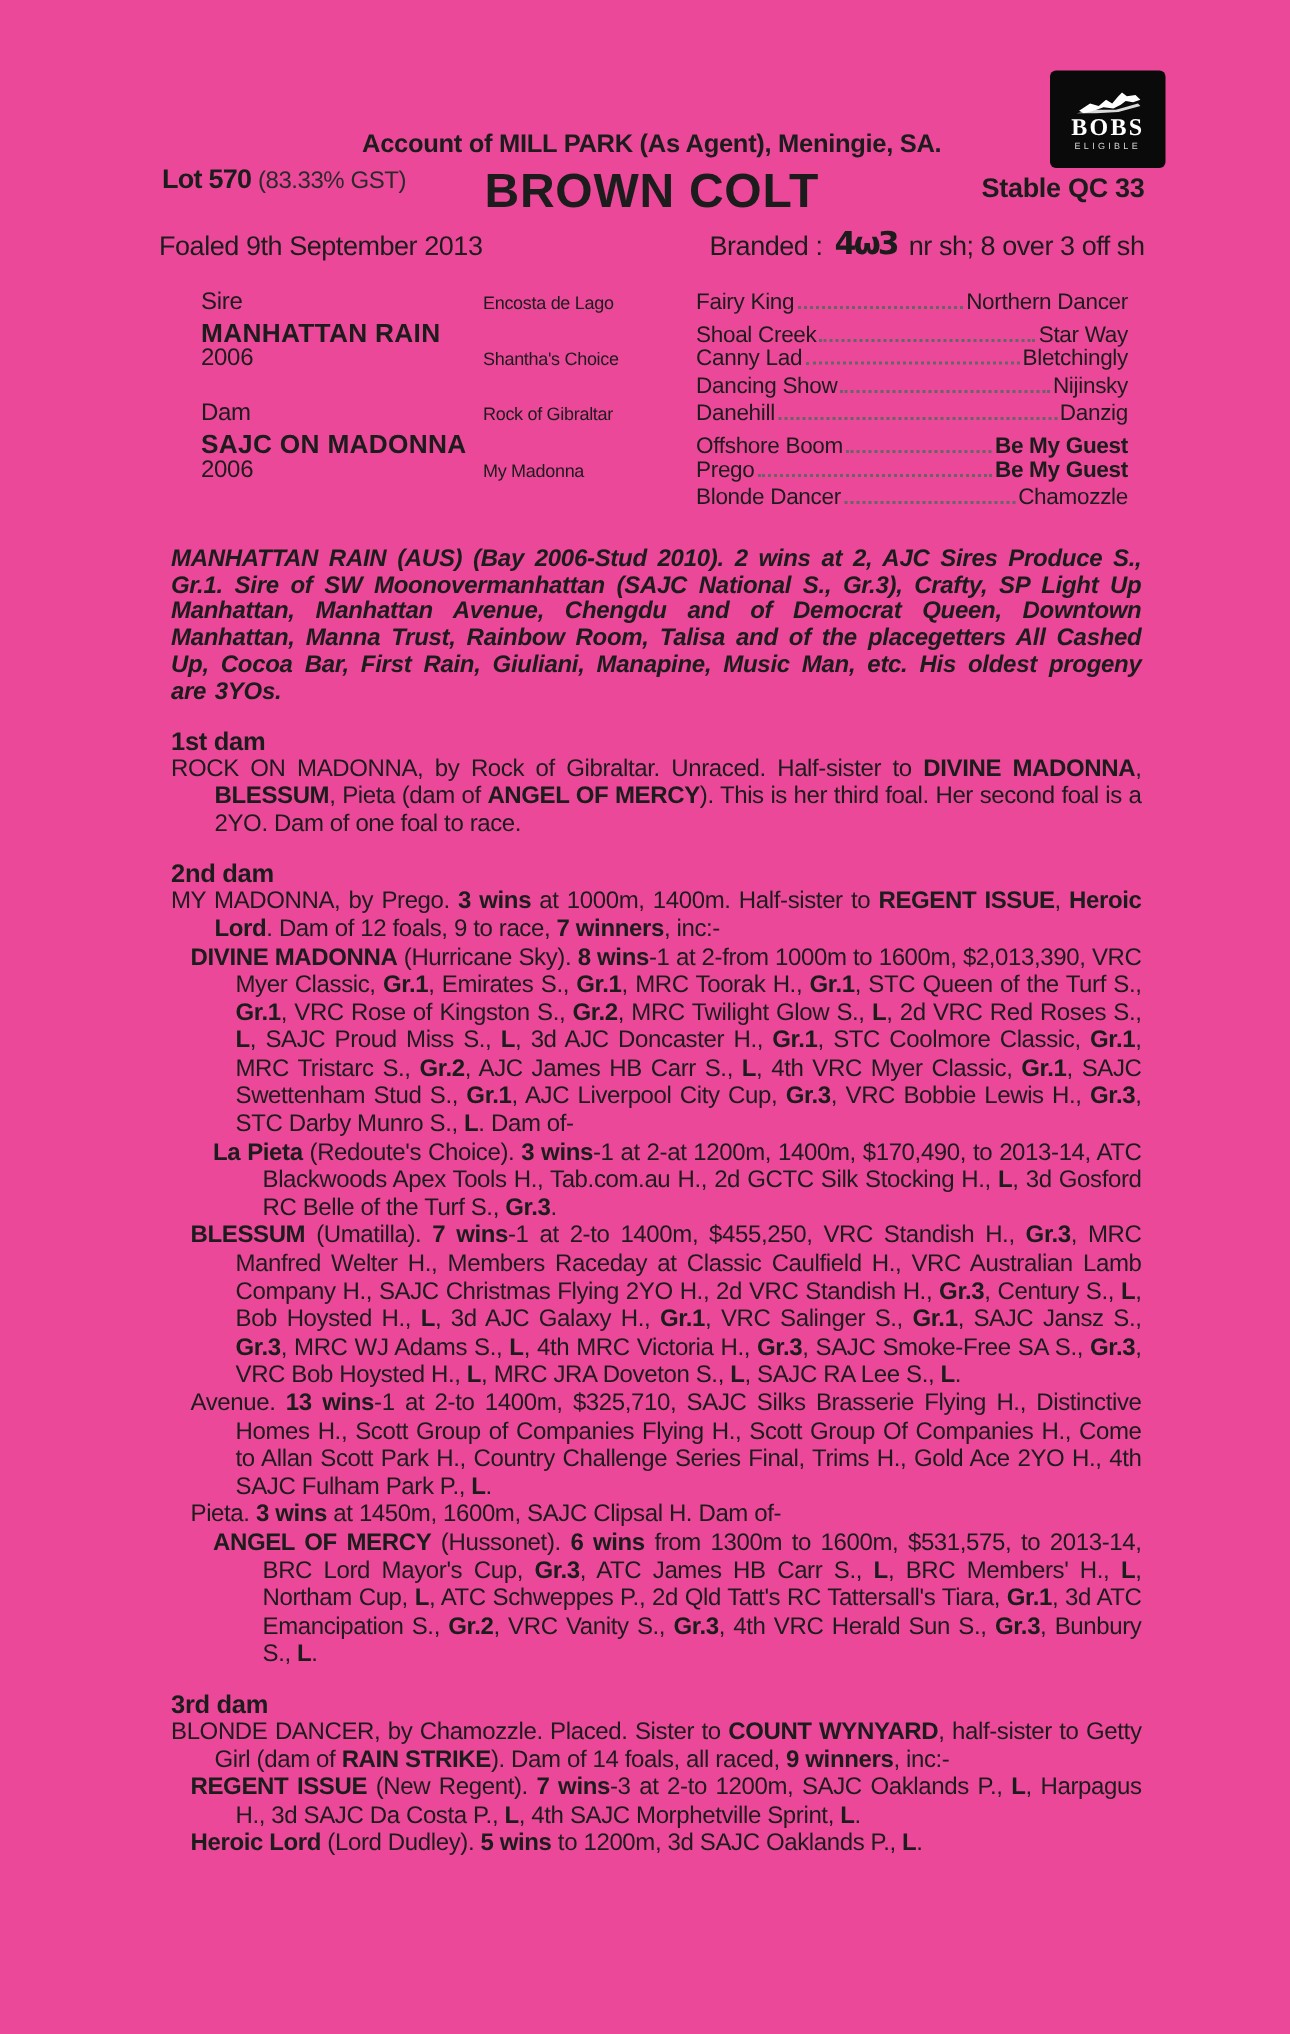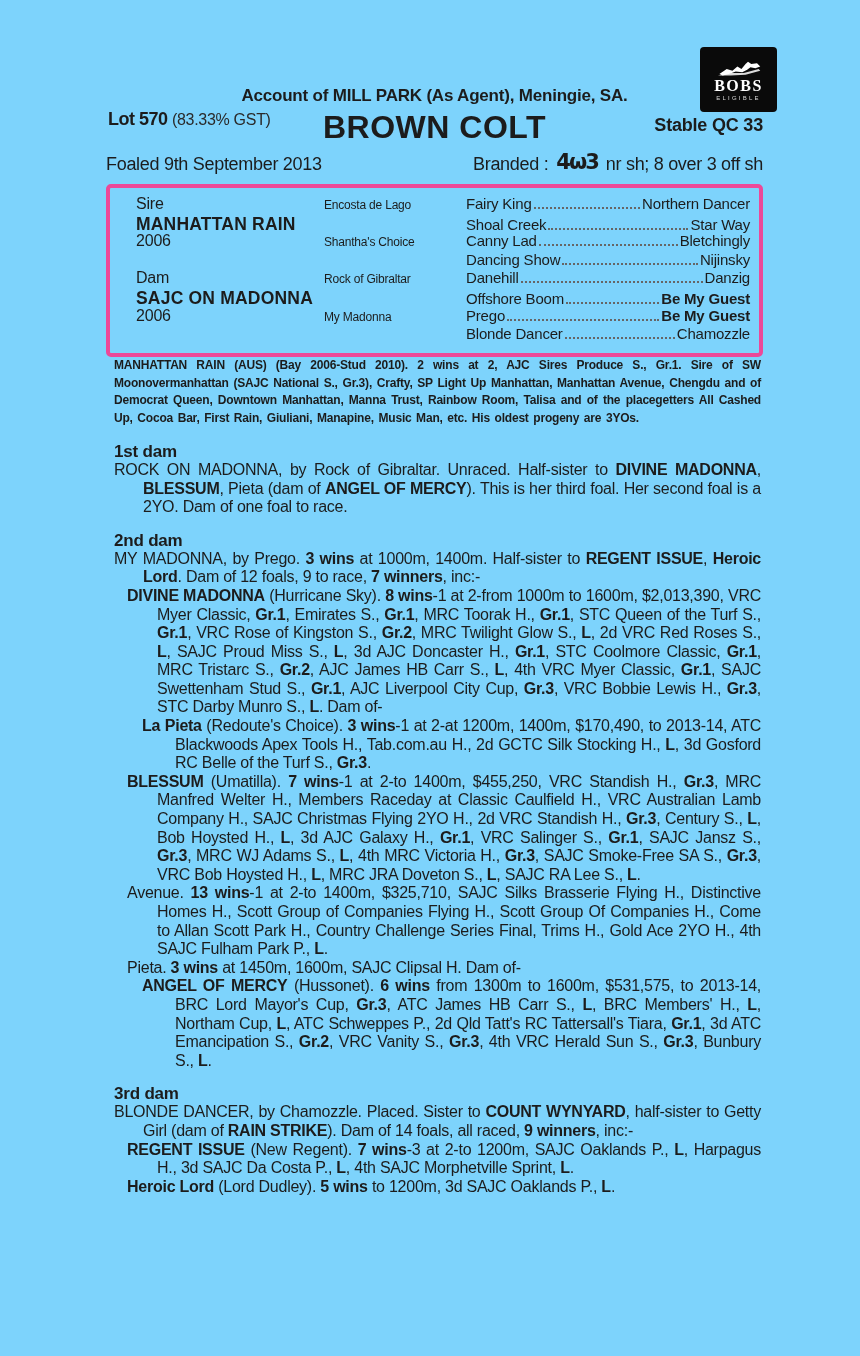--- a/index.html
+++ b/index.html
@@ -1,21 +1,21 @@
 <!DOCTYPE html>
 <html><head>
 <meta charset="utf-8">
 <style>
   * { margin: 0; padding: 0; box-sizing: border-box; }
   html, body { background: #ffffff; }
   .page {
     position: relative;
     width: 860px;
     height: 1356px;
-    background: #7dd3fc;
+    background: #ec4899;
     font-family: "Liberation Sans", sans-serif;
     color: #1c1c1c;
     overflow: hidden;
   }
   .content {
     position: absolute;
     left: 106px;
     top: 86px;
     width: 657px;
   }
@@ -86,44 +86,46 @@
   .bobs-sub {
     color: #d8d8d8;
     font-size: 6px;
     letter-spacing: 2.2px;
     line-height: 8px;
   }
 
   
   .ped-box {
     margin-top: 9px;
-    border: 4px solid #ec4899;
+    border: 2px solid #ec4899;
     border-radius: 5px;
     padding: 7px 9px 9px 26px;
   }
   .ped-row {
     display: flex;
     align-items: baseline;
     height: 18.6px;
   }
   .ped-c1 { width: 188px; font-size: 16px; letter-spacing: -0.2px; flex-shrink: 0; }
   .ped-c1.ped-name { font-weight: bold; font-size: 17.5px; letter-spacing: 0.2px; }
   .ped-c2 { width: 142px; font-size: 12px; letter-spacing: -0.2px; flex-shrink: 0; }
   .ped-c3 { flex: 1; display: flex; align-items: baseline; font-size: 15px; letter-spacing: -0.2px; }
   .ped-c3 .dots { flex: 1; border-bottom: 2px dotted #666; margin: 0 2px 3px 2px; min-width: 12px; }
 
   
   .sire-para {
-    font-weight: bold;
-    font-size: 12px;
+    margin-top: 11px;
+    font-weight: bold;
+    font-size: 16px;
     line-height: 17.8px;
     text-align: justify;
     letter-spacing: -0.2px;
     word-spacing: 1.5px;
     padding: 0 2px 0 8px;
+    font-style: italic;
   }
 
   
   .dam-sections { padding: 0 2px 0 8px; }
   .dam-heading {
     font-weight: bold;
     font-size: 17px;
     margin-top: 15px;
     line-height: 18px;
     letter-spacing: -0.2px;

